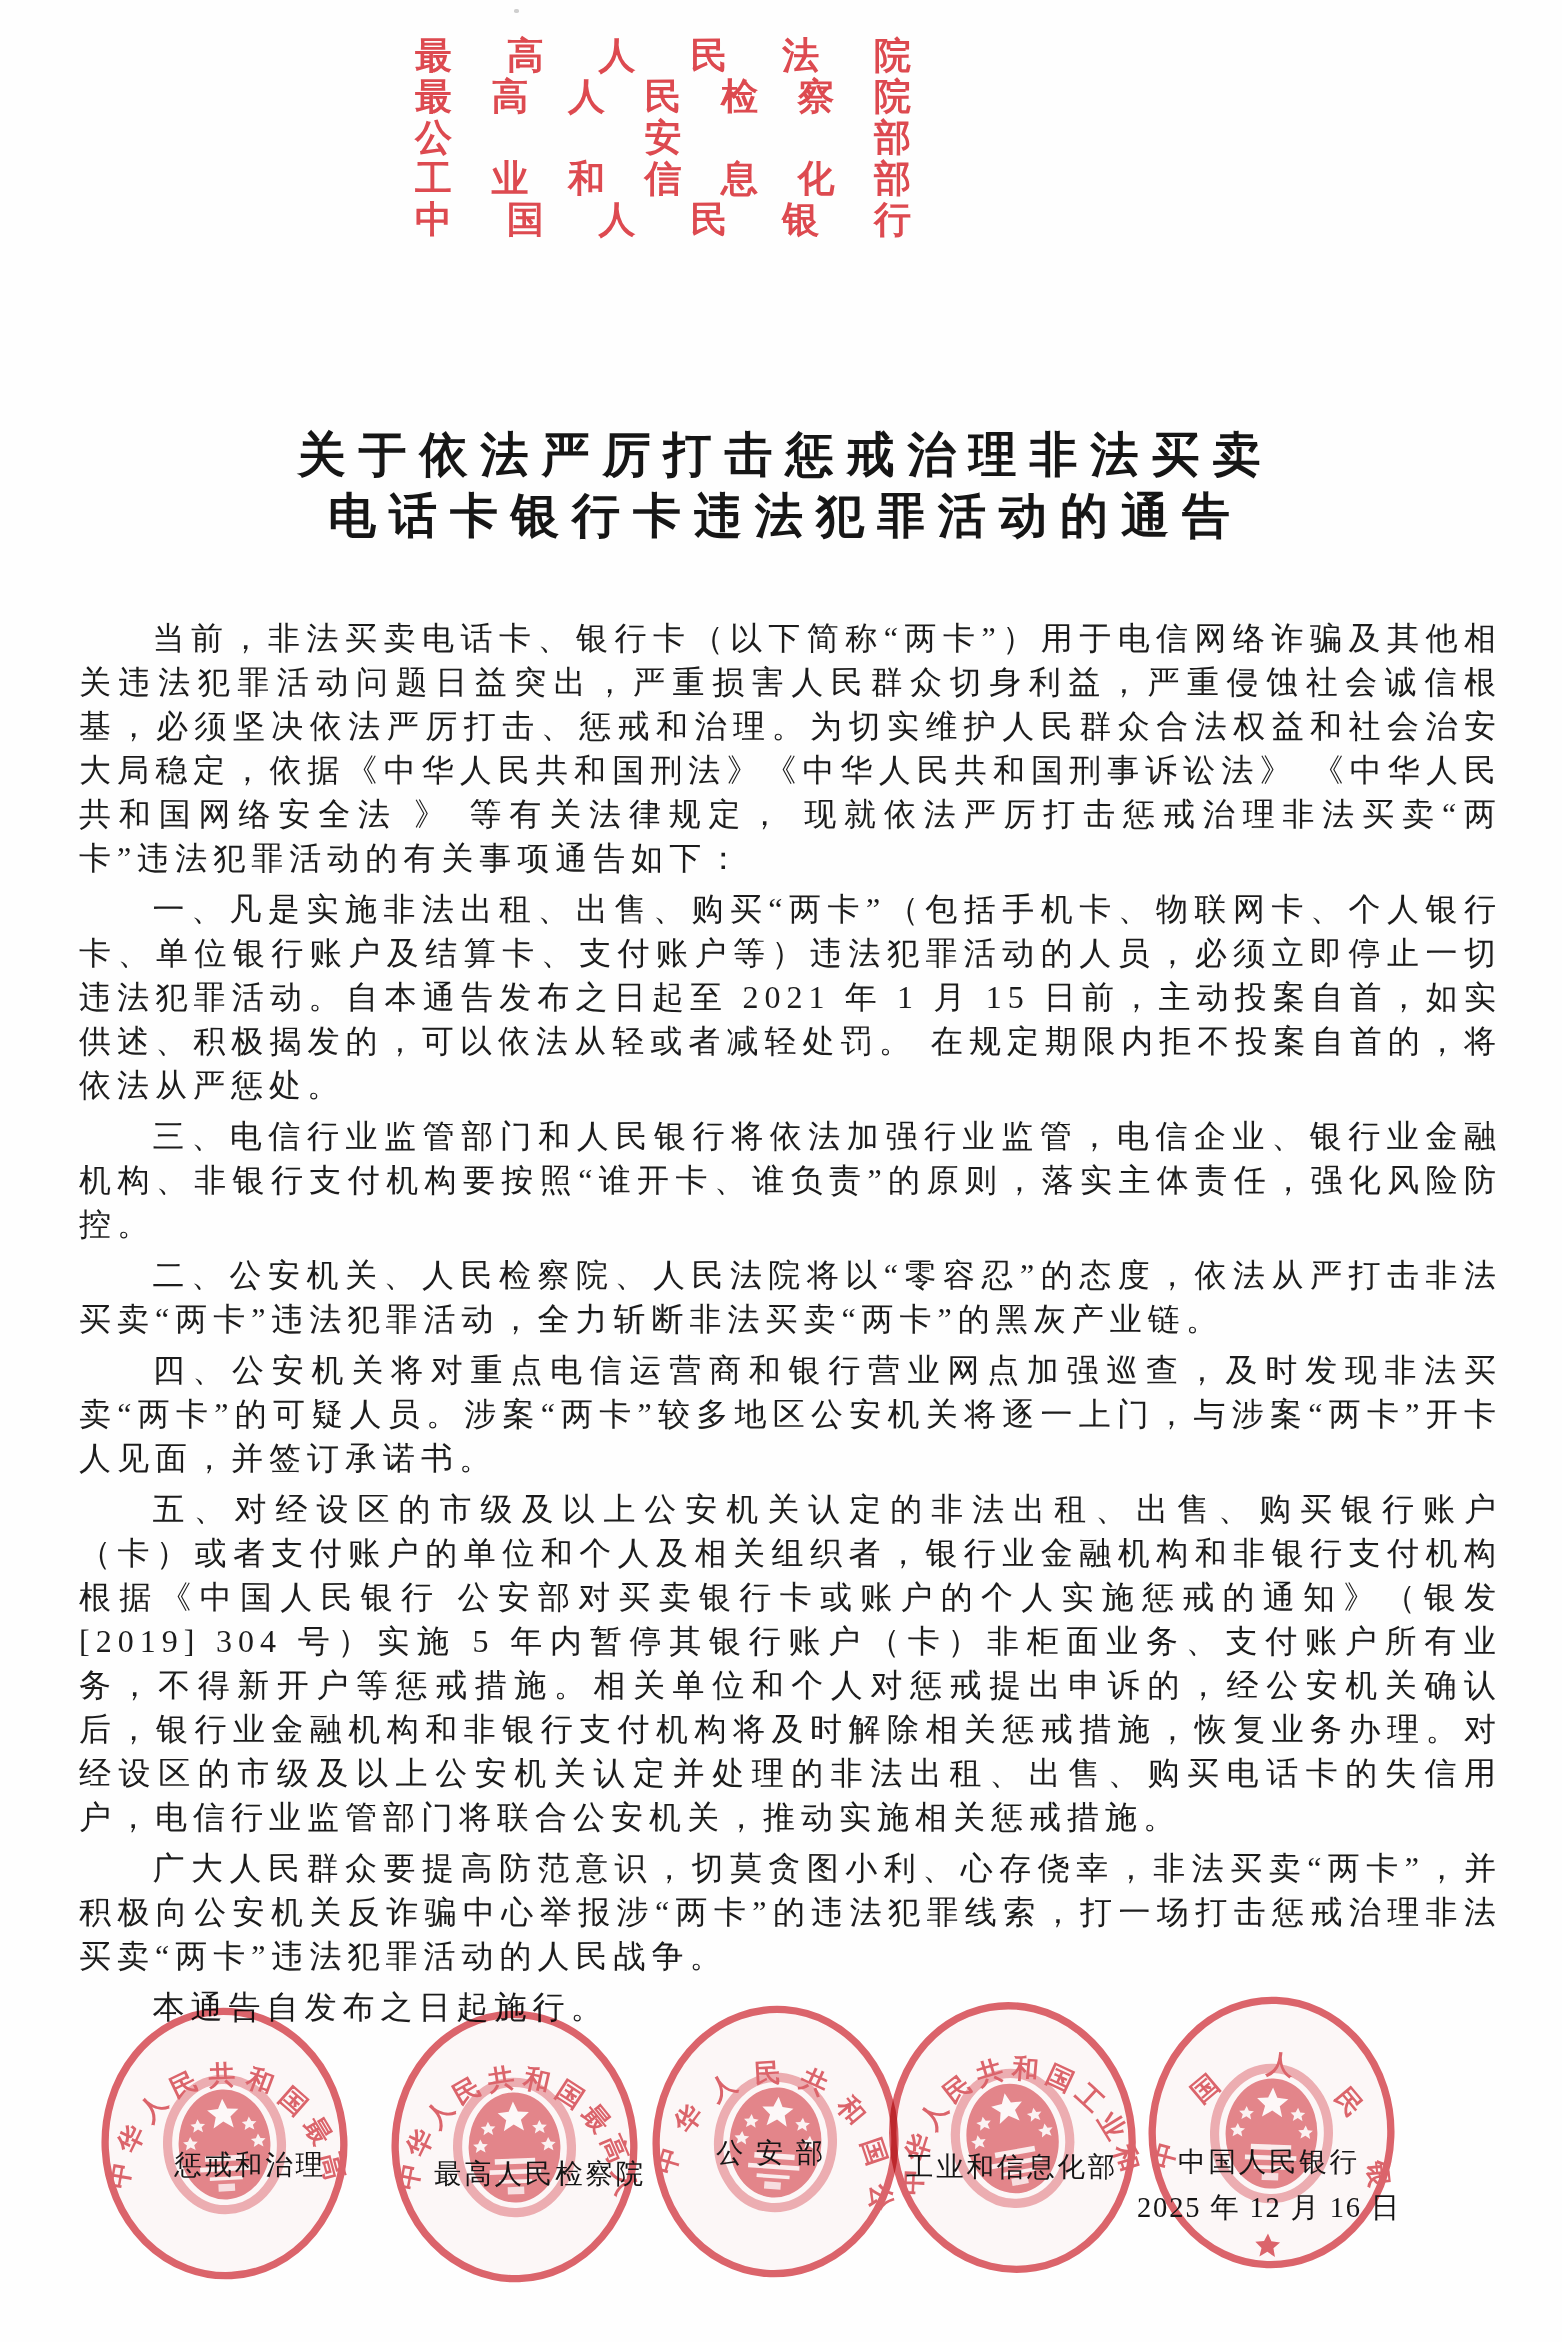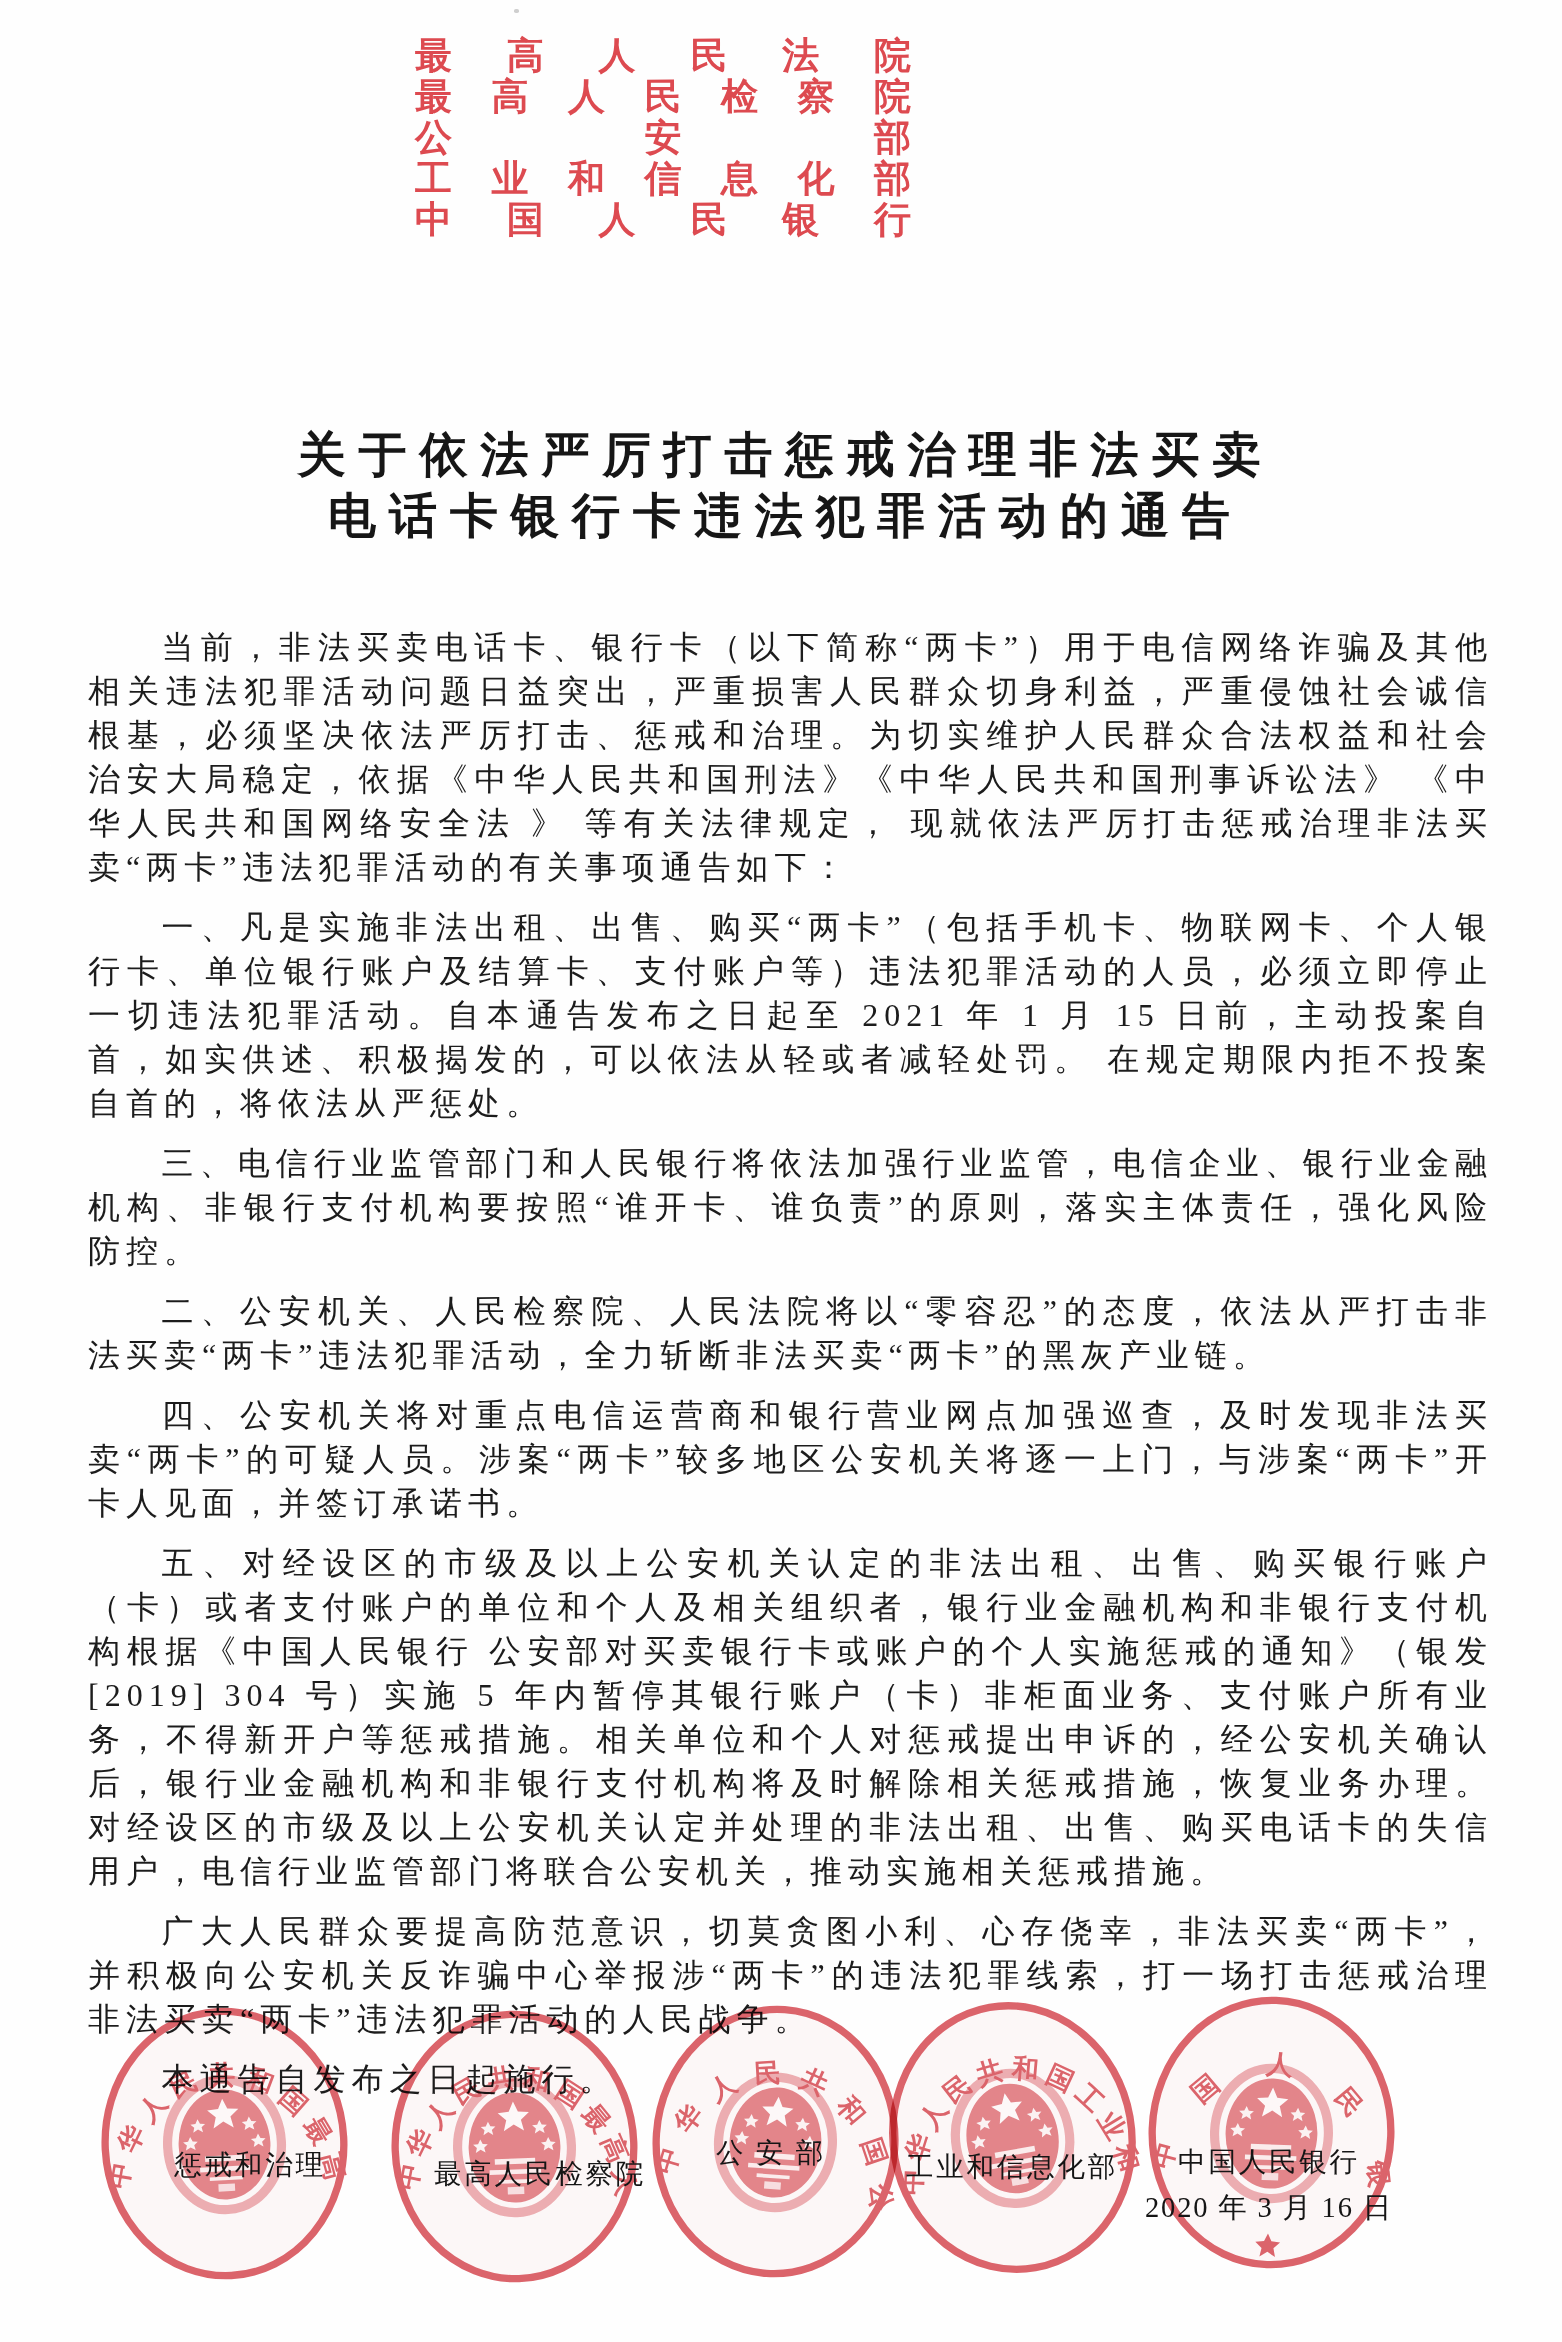--- a/index.html
+++ b/index.html
@@ -29,21 +29,21 @@
     font-size:48px;line-height:61px;letter-spacing:13px;
     color:#161616;
     padding-left:14px;
   }
   
   .bodytext{
     position:absolute;top:609px;left:72px;right:53px;
     font-size:32px;line-height:44px;letter-spacing:6px;
     text-align:justify;color:#1c1c1c;
   }
-  .bodytext p{margin:16px;text-indent:2.3em;}
+  .bodytext p{margin:7px;text-indent:2.3em;}
   
   .seal{
     position:absolute;width:257px;height:280px;
     mix-blend-mode:multiply;opacity:.9;
   }
   .seal svg{width:100%;height:100%;}
   .seal-1{left:96px;top:2004px;transform:rotate(-3deg);}
   .seal-2{left:386px;top:2007px;transform:rotate(-2deg);}
   .seal-3{left:647px;top:2002px;transform:rotate(4deg);}
   .seal-4{left:884px;top:1998px;transform:rotate(-10deg);}
@@ -252,15 +252,15 @@
 </div>
 
   <div>
       <div class="seal-label lbl-1">惩戒和治理</div>
       <div class="seal-label lbl-2">最高人民检察院</div>
       <div class="seal-label lbl-3">公  安  部</div>
       <div class="seal-label lbl-4">工业和信息化部</div>
       <div class="seal-label lbl-5">中国人民银行</div>
     </div>
 
-  <div class="date-line">2020 年 3 月 16 日</div>
+  <div class="date-line">2025 年 12 月 16 日</div>
 </div>
 
 
 </body></html>

